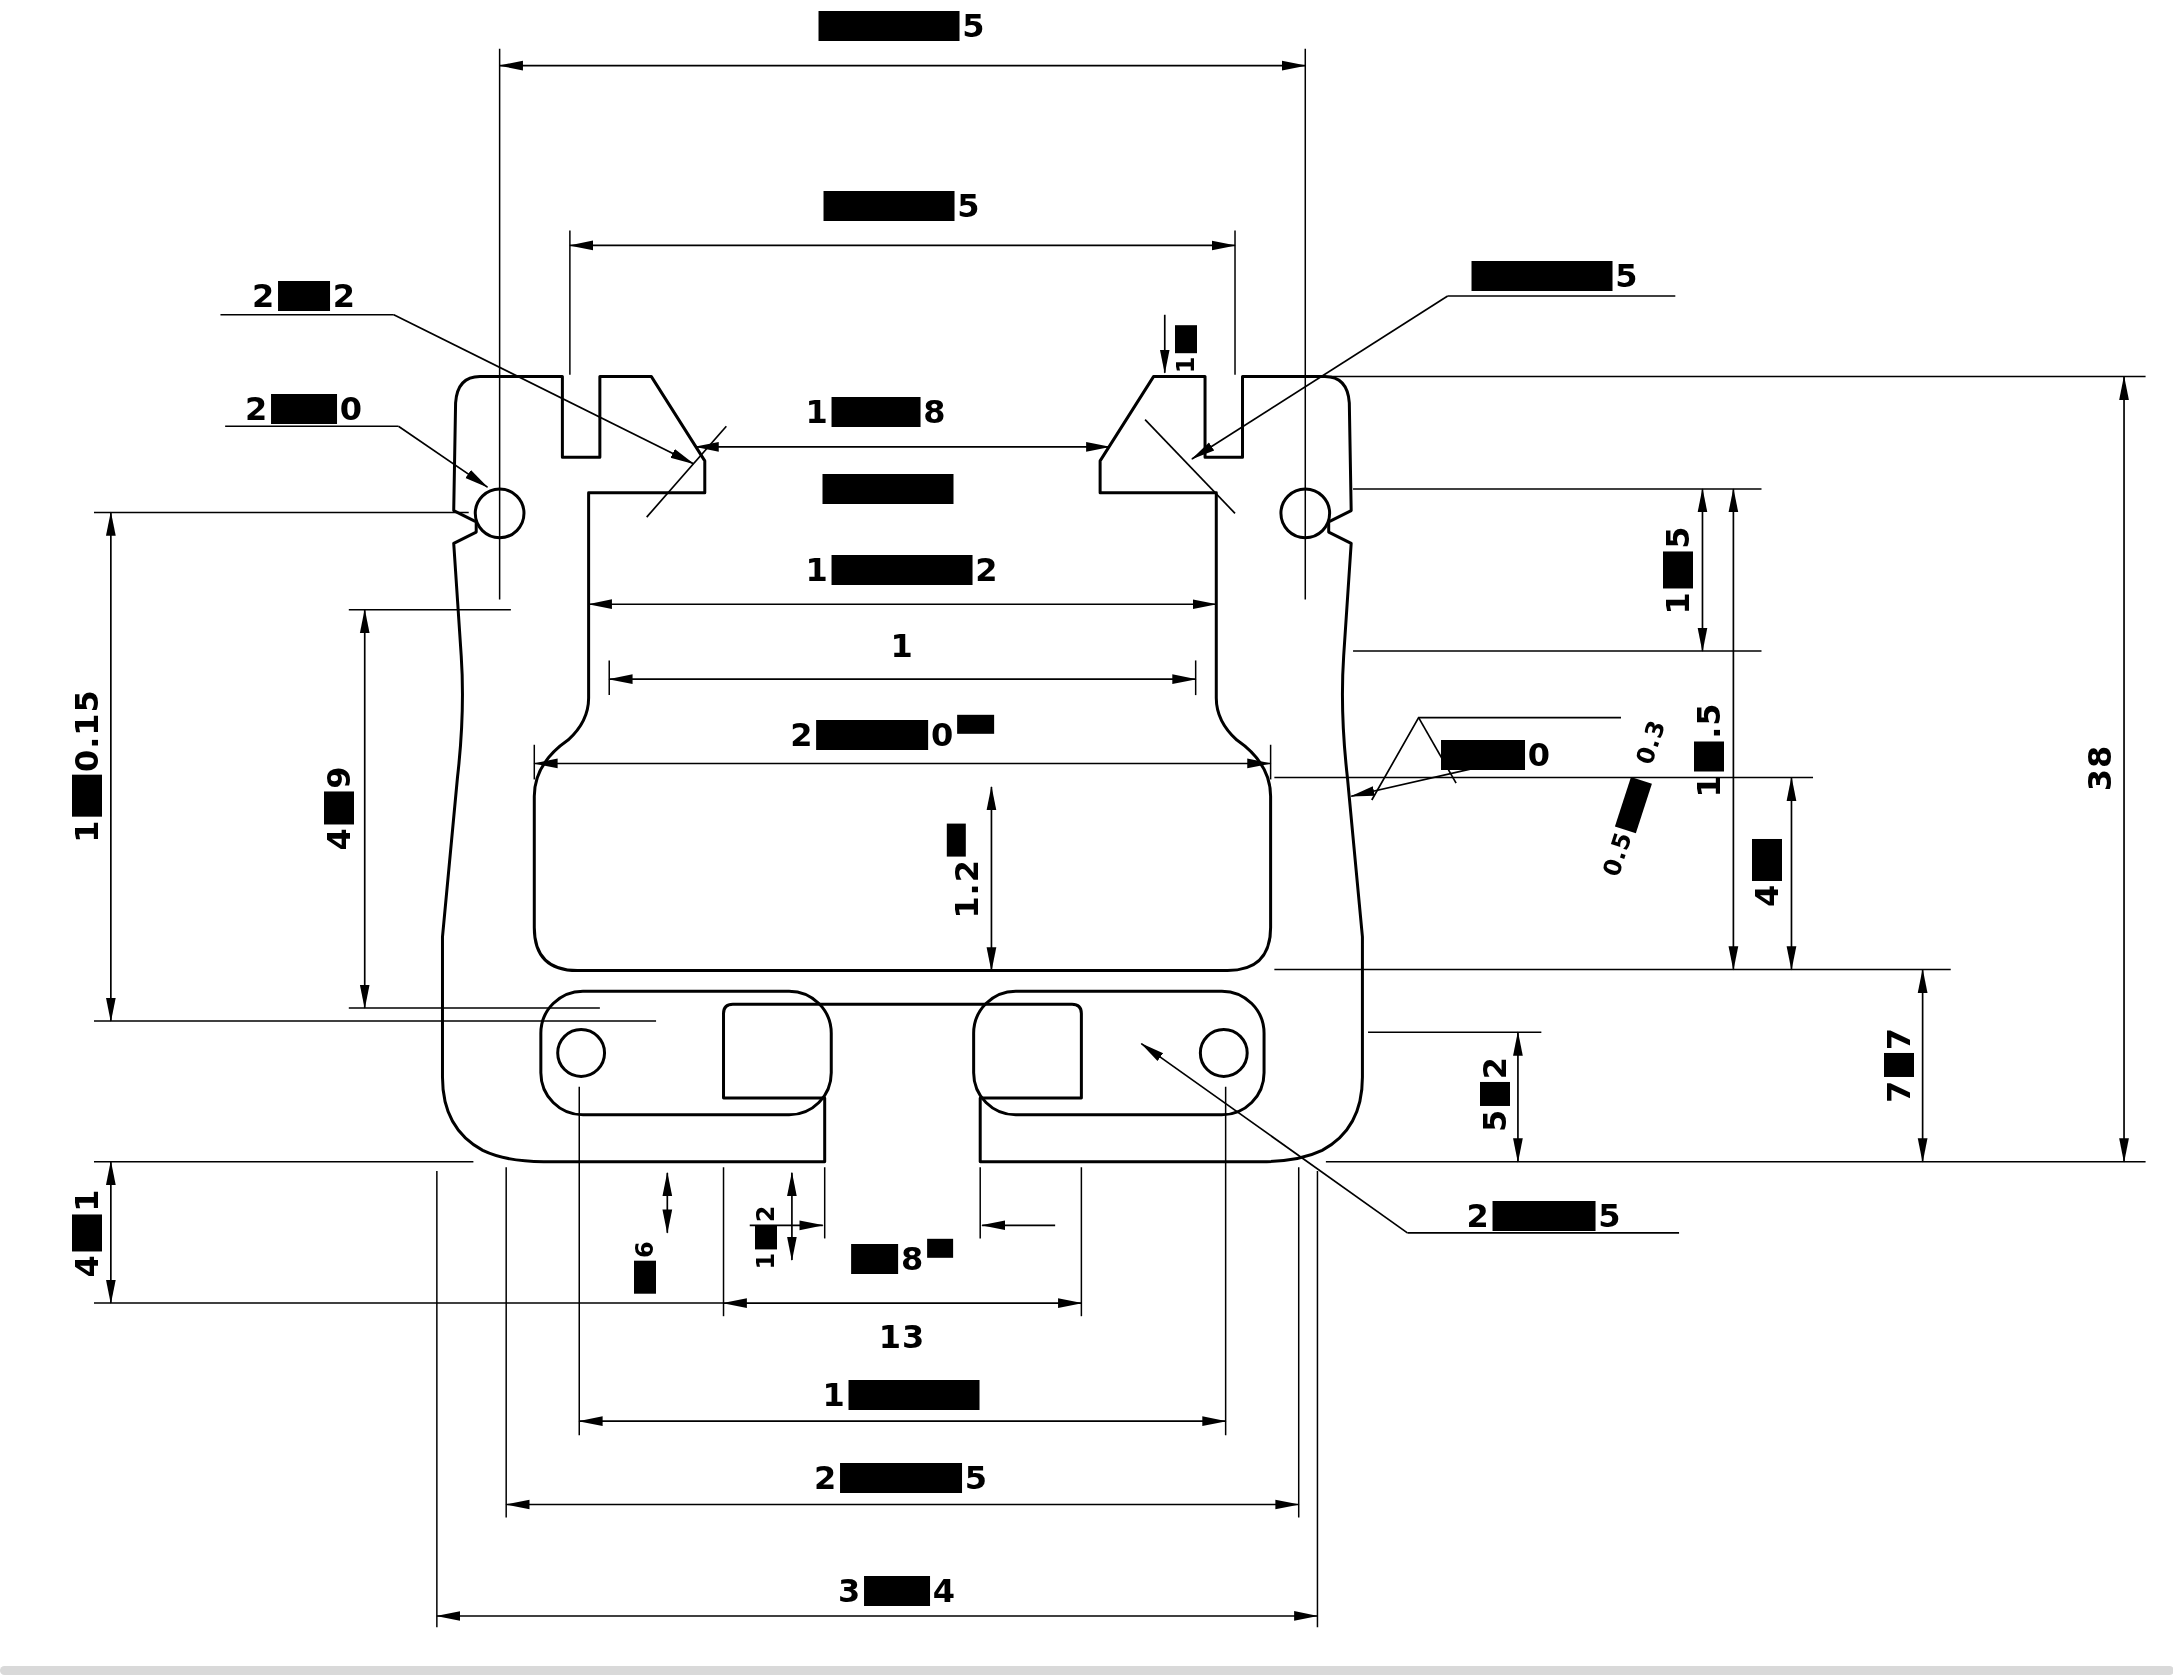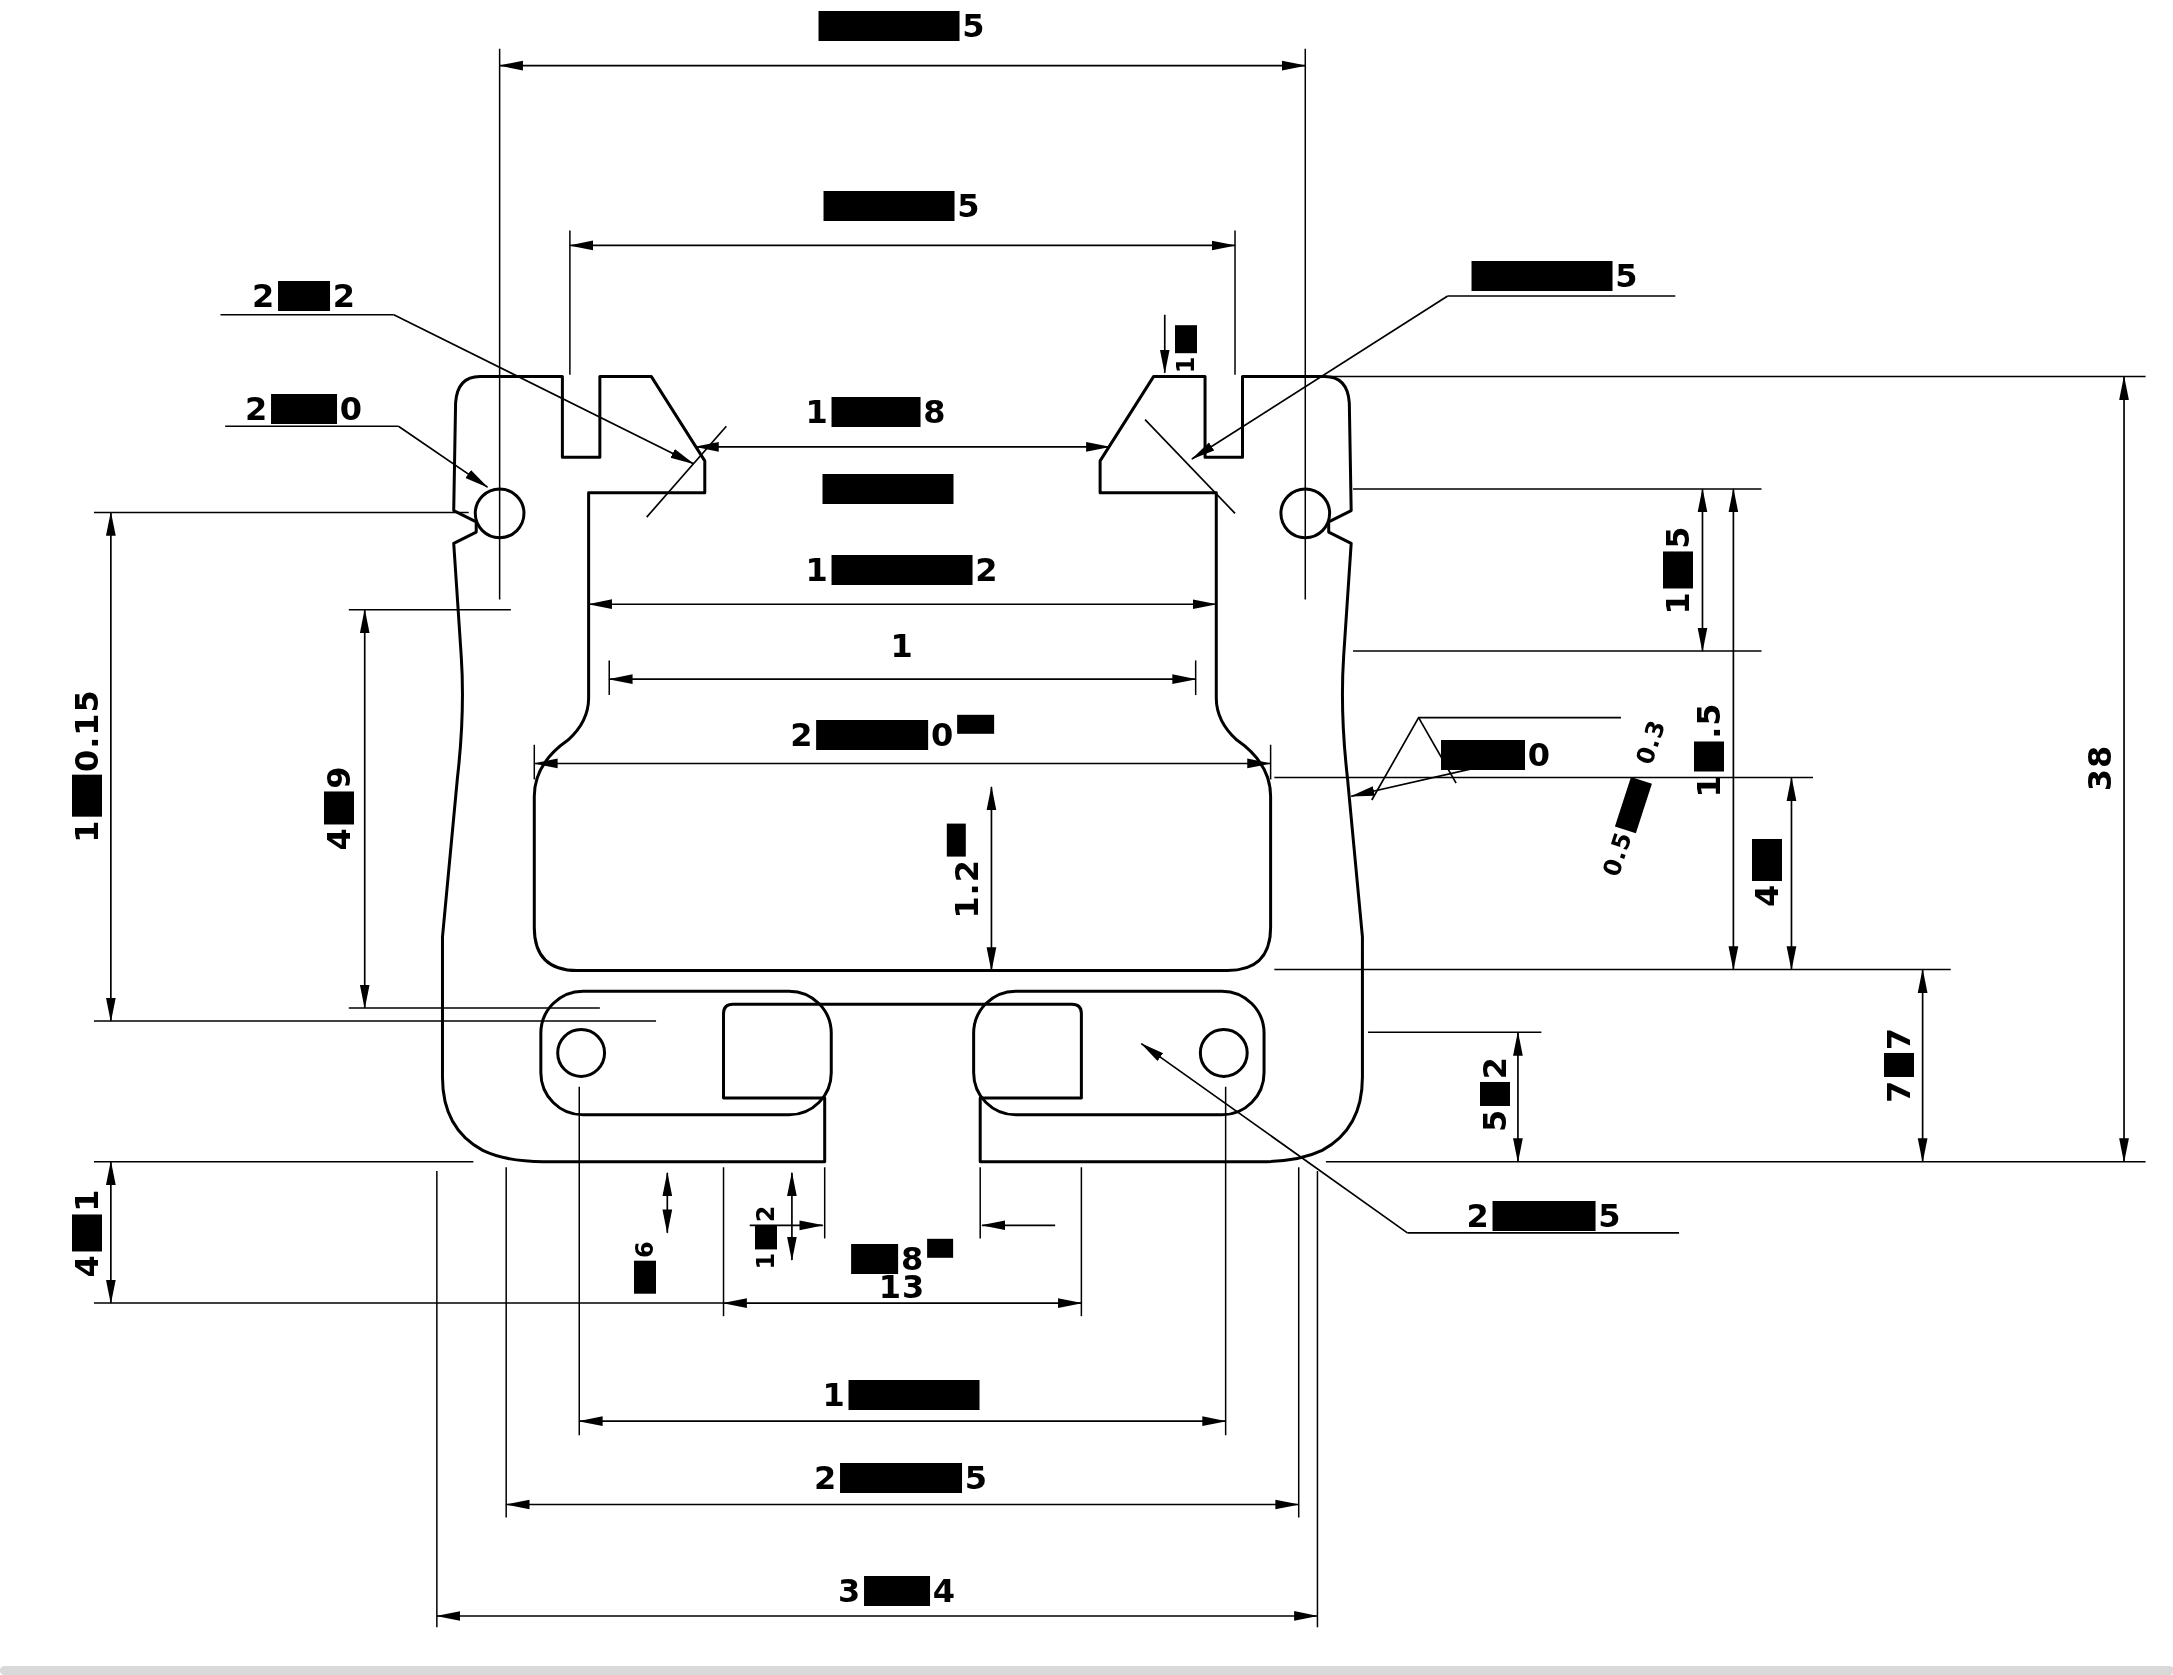--- a/index.html
+++ b/index.html
@@ -215,21 +215,21 @@
   <div class="lbl rot" style="left:1495px;top:1094px">
       <span class="sg tx">5</span>
       <span class="sg bar" style="width: 24px;"></span>
       <span class="sg tx">2</span>
     </div>
   <div class="lbl" style="left:902px;top:1259px">
       <span class="sg bar" style="width: 47px;"></span>
       <span class="sg tx">8</span>
       <span class="sg bar sup" style="width: 26px;"></span>
     </div>
-  <div class="lbl" style="left:902px;top:1287px">
+  <div class="lbl" style="left:902px;top:1337px">
       <span class="sg tx">13</span>
     </div>
   <div class="lbl" style="left:901px;top:1395px">
       <span class="sg tx">1</span>
       <span class="sg bar" style="width: 131px;"></span>
     </div>
   <div class="lbl" style="left:901px;top:1478px">
       <span class="sg tx">2</span>
       <span class="sg bar" style="width: 122px;"></span>
       <span class="sg tx">5</span>

